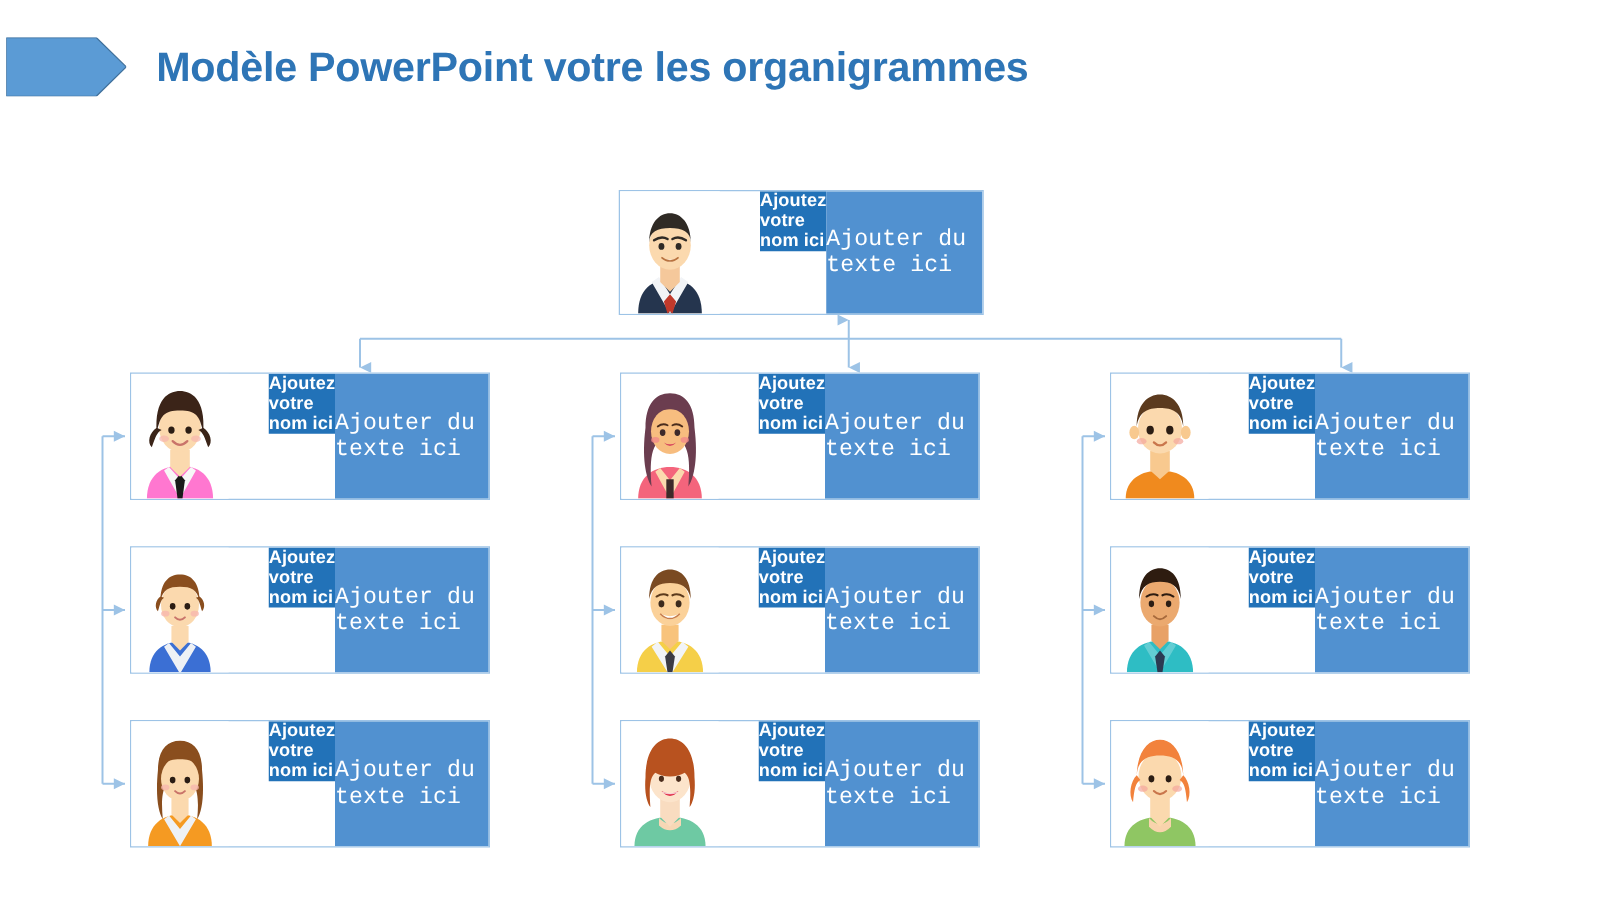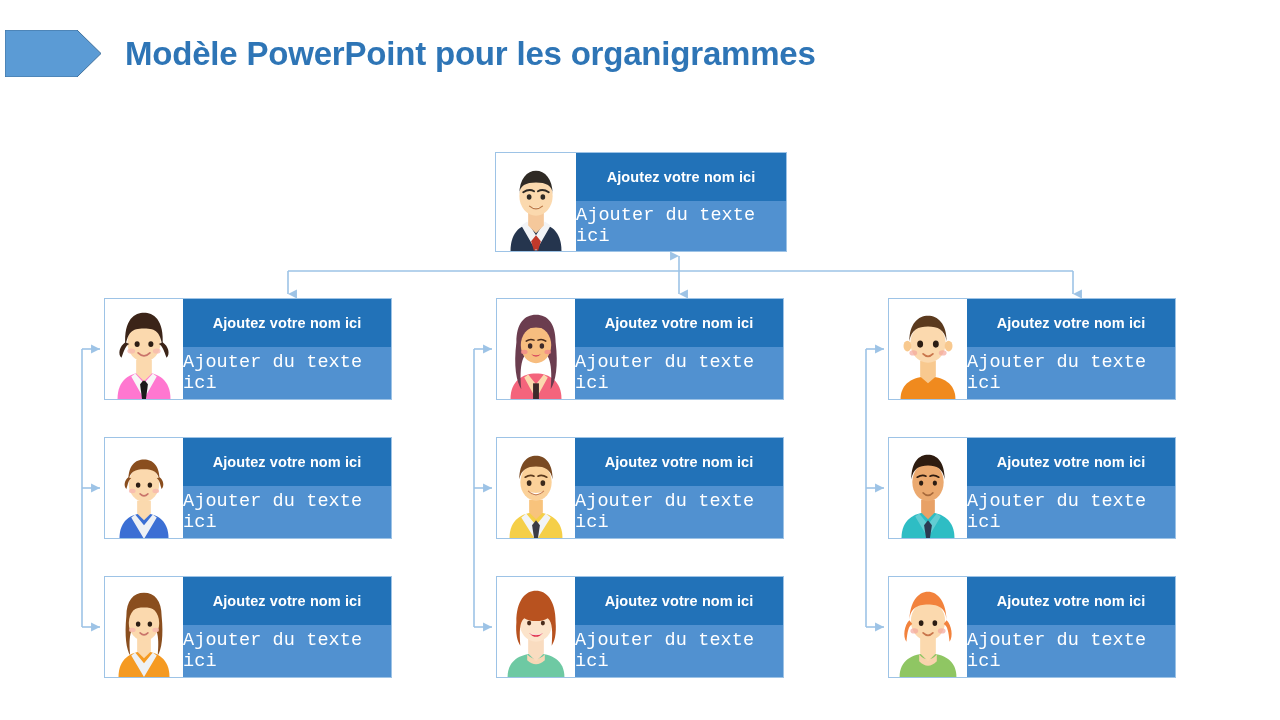--- a/index.html
+++ b/index.html
@@ -35,21 +35,21 @@
   .card.root { width: 292px; height: 100px; }
   .avatar {
     width: 78px; height: 100%;
     background: #ffffff;
     flex: 0 0 78px;
     position: relative;
     overflow: hidden;
   }
   .card.root .avatar { flex: 0 0 80px; width: 80px; }
   .avatar svg { position: absolute; left: 0; top: 0; width: 100%; height: 100%; display: block; }
-  .card-text { flex: 1 1 auto; display: flex; flex-direction: column; }
+  .card-text { flex: 1 1 auto; display: flex; flex-direction: row; margin-left: 32px; }
   .card-name {
     flex: 0 0 48px; height: 48px;
     background: #2272b8;
     color: #ffffff;
     font-size: 14.5px; font-weight: bold;
     display: flex; align-items: center; justify-content: center;
     letter-spacing: 0.1px;
   }
   .card-desc {
     flex: 1 1 auto;
@@ -66,21 +66,21 @@
 <body>
 
 <div id="slide">
 
   <div id="title-banner">
     <svg viewBox="0 0 96 47" xmlns="http://www.w3.org/2000/svg">
       <polygon points="0,0 72,0 96,23.5 72,47 0,47" fill="#5b9bd5" stroke="#41719c" stroke-width="1"></polygon>
     </svg>
   </div>
 
-  <div id="slide-title">Modèle PowerPoint pour les organigrammes</div>
+  <div id="slide-title">Modèle PowerPoint votre les organigrammes</div>
 
   <svg id="connectors" viewBox="0 0 1280 720" xmlns="http://www.w3.org/2000/svg">
     <defs>
       <marker id="arrDown" viewBox="0 0 10 10" refX="5" refY="9" markerWidth="7" markerHeight="7" orient="auto">
         <path d="M1,1 L5,9 L9,1 z" fill="#9dc3e6"></path>
       </marker>
       <marker id="arrUp" viewBox="0 0 10 10" refX="5" refY="1" markerWidth="7" markerHeight="7" orient="auto">
         <path d="M1,9 L5,1 L9,9 z" fill="#9dc3e6"></path>
       </marker>
       <marker id="arrRight" viewBox="0 0 10 10" refX="9" refY="5" markerWidth="7" markerHeight="7" orient="auto">

